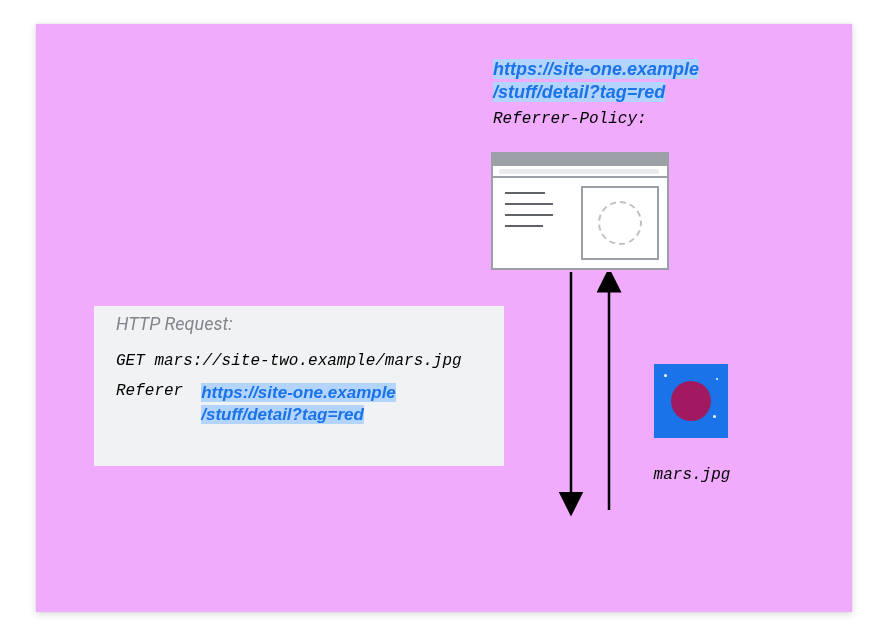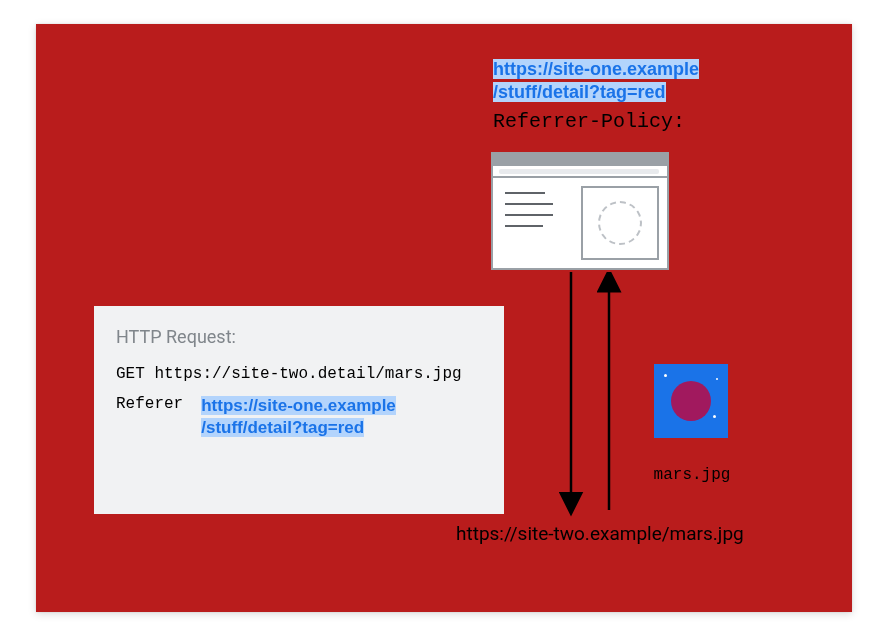--- a/index.html
+++ b/index.html
@@ -9,43 +9,44 @@
       width: 888px;
       height: 636px;
       position: relative;
     }
     .card {
       position: absolute;
       left: 36px;
       top: 24px;
       width: 816px;
       height: 588px;
-      background: #b91c1c;
+      background: #f0abfc;
       box-shadow: 0 2px 8px rgba(0,0,0,0.15), 0 0 2px rgba(0,0,0,0.1);
+      font-style: italic;
     }
     .sel {
       background: #b3d4fc;
       color: #1a73e8;
       font-weight: 600;
       font-family: -apple-system, sans-serif;
     }
     .url-top {
       position: absolute;
       left: 457px;
       top: 34px;
       font-size: 18px;
       line-height: 1.25;
     }
     .url-top span { display: inline; }
     .policy {
       position: absolute;
       left: 457px;
       top: 86px;
       font-family: "Courier New", monospace;
-      font-size: 20px;
+      font-size: 16px;
       color: #000;
       line-height: 1.2;
       text-align: right;
     }
     .browser-win {
       position: absolute;
       left: 455px;
       top: 128px;
       width: 178px;
       height: 120px;
@@ -114,23 +115,23 @@
     .arrows {
       position: absolute;
       left: 515px;
       top: 248px;
     }
     .http-box {
       position: absolute;
       left: 58px;
       top: 282px;
       width: 410px;
-      height: 208px;
+      height: 160px;
       background: #f1f2f3;
-      padding: 20px 22px;
+      padding: 7px 22px;
     }
     .http-box .title {
       color: #80868b;
       font-size: 18px;
       margin-bottom: 18px;
     }
     .http-box .get-line {
       font-family: "Courier New", monospace;
       font-size: 16px;
       color: #000;
@@ -225,33 +226,32 @@
       <marker id="ah" markerWidth="10" markerHeight="10" refX="5" refY="5" orient="auto">
         <path d="M0,0 L10,5 L0,10 z" fill="#000"></path>
       </marker>
     </defs>
     <line x1="20" y1="0" x2="20" y2="232" stroke="#000" stroke-width="2.5" marker-end="url(#ah)"></line>
     <line x1="58" y1="238" x2="58" y2="8" stroke="#000" stroke-width="2.5" marker-end="url(#ah)"></line>
   </svg>
 
   <div class="http-box">
     <div class="title">HTTP Request:</div>
-    <div class="get-line">GET https://site-two.detail/mars.jpg</div>
+    <div class="get-line">GET mars://site-two.example/mars.jpg</div>
     <div class="referer-line">
       <span>Referer</span>
       <span class="ref-val">
         <span class="sel">https://site-one.example</span><br>
         <span class="sel">/stuff/detail?tag=red</span>
       </span>
     </div>
   </div>
 
   <div class="mars-thumb">
     <div class="star s1"></div>
     <div class="star s2"></div>
     <div class="star s3"></div>
     <div class="planet"></div>
   </div>
   <div class="mars-label">mars.jpg</div>
 
-  <div class="bottom-url">https://site-two.example/mars.jpg</div>
 
 </div>
 
 </body></html>

